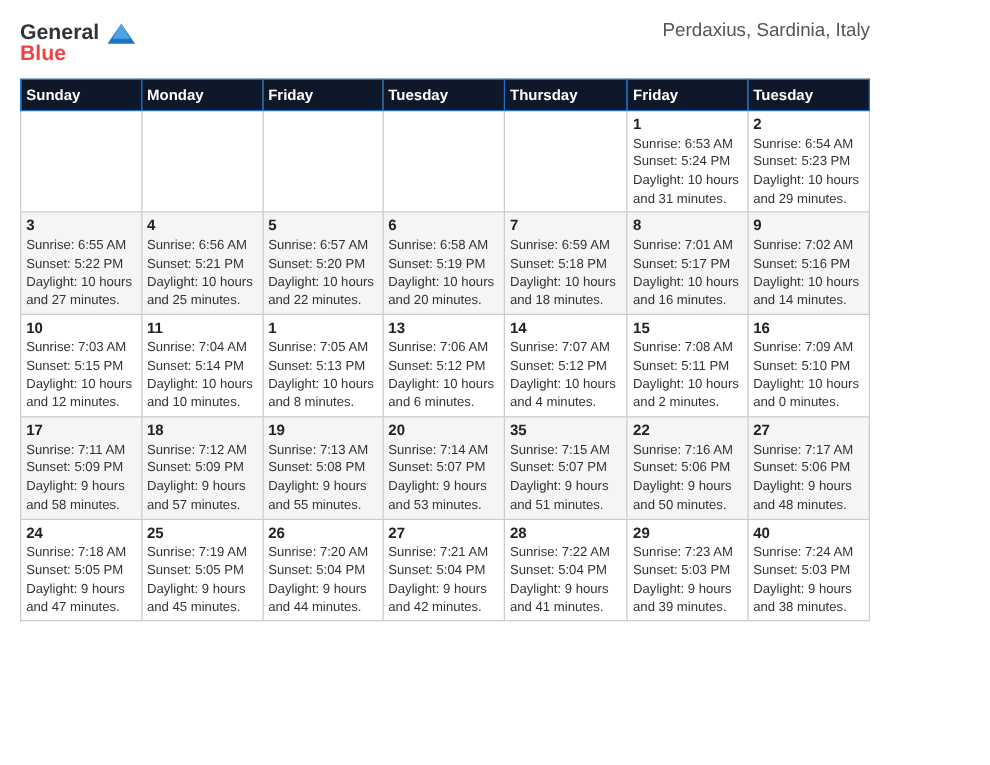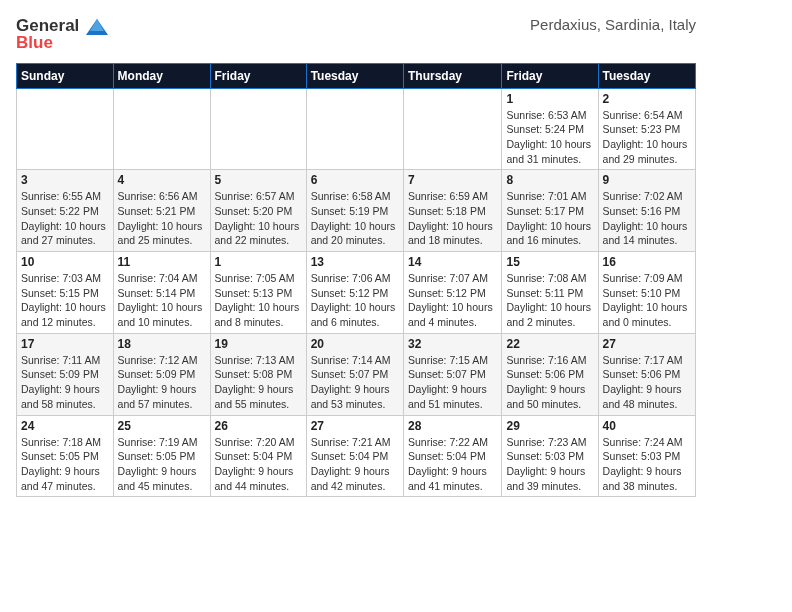--- a/index.html
+++ b/index.html
@@ -209,21 +209,21 @@
           </td>
           <td>
             <span class="day-num">19</span>
             <div class="day-detail">Sunrise: 7:13 AM<br>Sunset: 5:08 PM<br>Daylight: 9 hours and 55 minutes.</div>
           </td>
           <td>
             <span class="day-num">20</span>
             <div class="day-detail">Sunrise: 7:14 AM<br>Sunset: 5:07 PM<br>Daylight: 9 hours and 53 minutes.</div>
           </td>
           <td>
-            <span class="day-num">32</span>
+            <span class="day-num">35</span>
             <div class="day-detail">Sunrise: 7:15 AM<br>Sunset: 5:07 PM<br>Daylight: 9 hours and 51 minutes.</div>
           </td>
           <td>
             <span class="day-num">22</span>
             <div class="day-detail">Sunrise: 7:16 AM<br>Sunset: 5:06 PM<br>Daylight: 9 hours and 50 minutes.</div>
           </td>
           <td>
             <span class="day-num">27</span>
             <div class="day-detail">Sunrise: 7:17 AM<br>Sunset: 5:06 PM<br>Daylight: 9 hours and 48 minutes.</div>
           </td>

